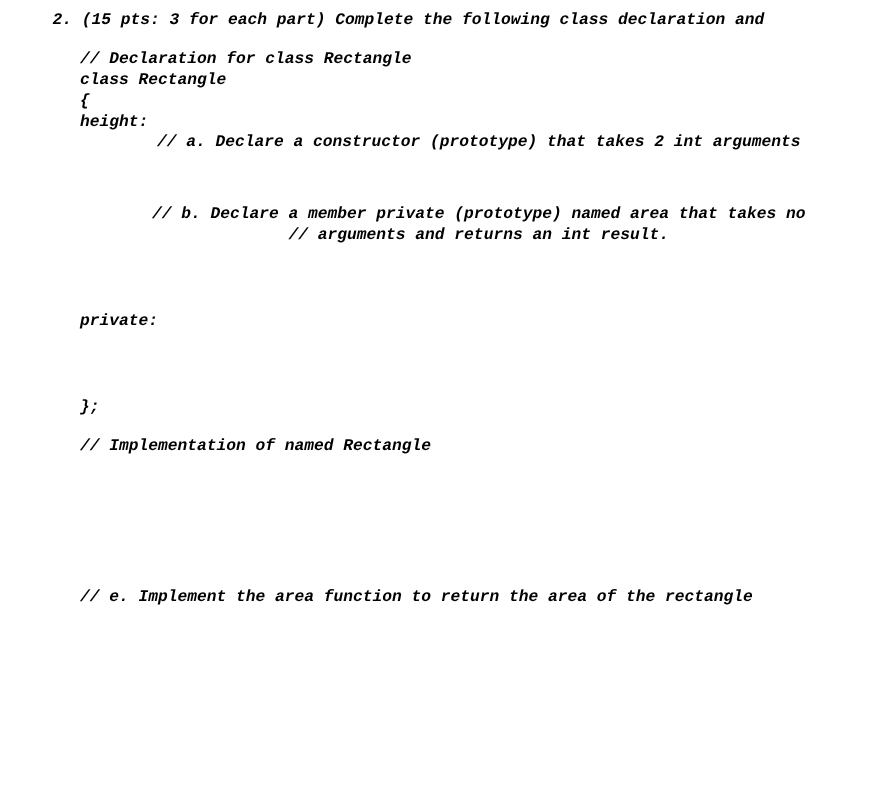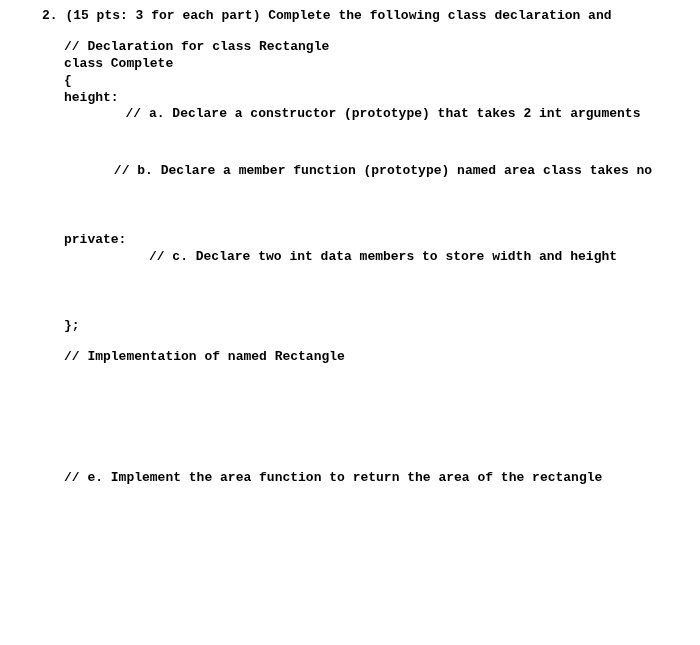--- a/index.html
+++ b/index.html
@@ -1,18 +1,19 @@
 <!DOCTYPE html>
 <html><head>
   <meta charset="utf-8">
   <style>
     * {
       margin: 0;
       padding: 0;
       box-sizing: border-box;
+      font-style: italic;
     }
     body {
       background: #ffffff;
       font-family: "Courier New", Courier, monospace;
       font-size: 13px;
       line-height: 1.3;
       color: #000000;
       width: 700px;
       height: 645px;
       padding: 8px 20px 8px 20px;
@@ -46,33 +47,33 @@
   </style>
 </head>
 <body>
 
 <div class="intro">
   <div class="intro-line1">2. (15 pts: 3 for each part) Complete the following class declaration and</div>
 </div>
 
 <div>
   <div class="block">// Declaration for class Rectangle</div>
-  <div class="block">class Complete</div>
+  <div class="block">class Rectangle</div>
   <div class="block">{</div>
   <div class="block">height:</div>
   <div class="indent1">// a. Declare a constructor (prototype) that takes 2 int arguments</div>
 
   <div class="spacer-md"></div>
 
-  <div class="indent1">// b. Declare a member function (prototype) named area class takes no</div>
+  <div class="indent1">// b. Declare a member private (prototype) named area that takes no</div>
+  <div class="indent1">//    arguments and returns an int result.</div>
 
   <div class="spacer-lg"></div>
 
   <div class="block">private:</div>
-  <div class="indent1">// c. Declare two int data members to store width and height</div>
 
   <div class="spacer-lg"></div>
 
   <div class="block">};</div>
 
   <div class="spacer-sm"></div>
 
   <div class="block">// Implementation of named Rectangle</div>
 
   <div class="spacer-sm"></div>

